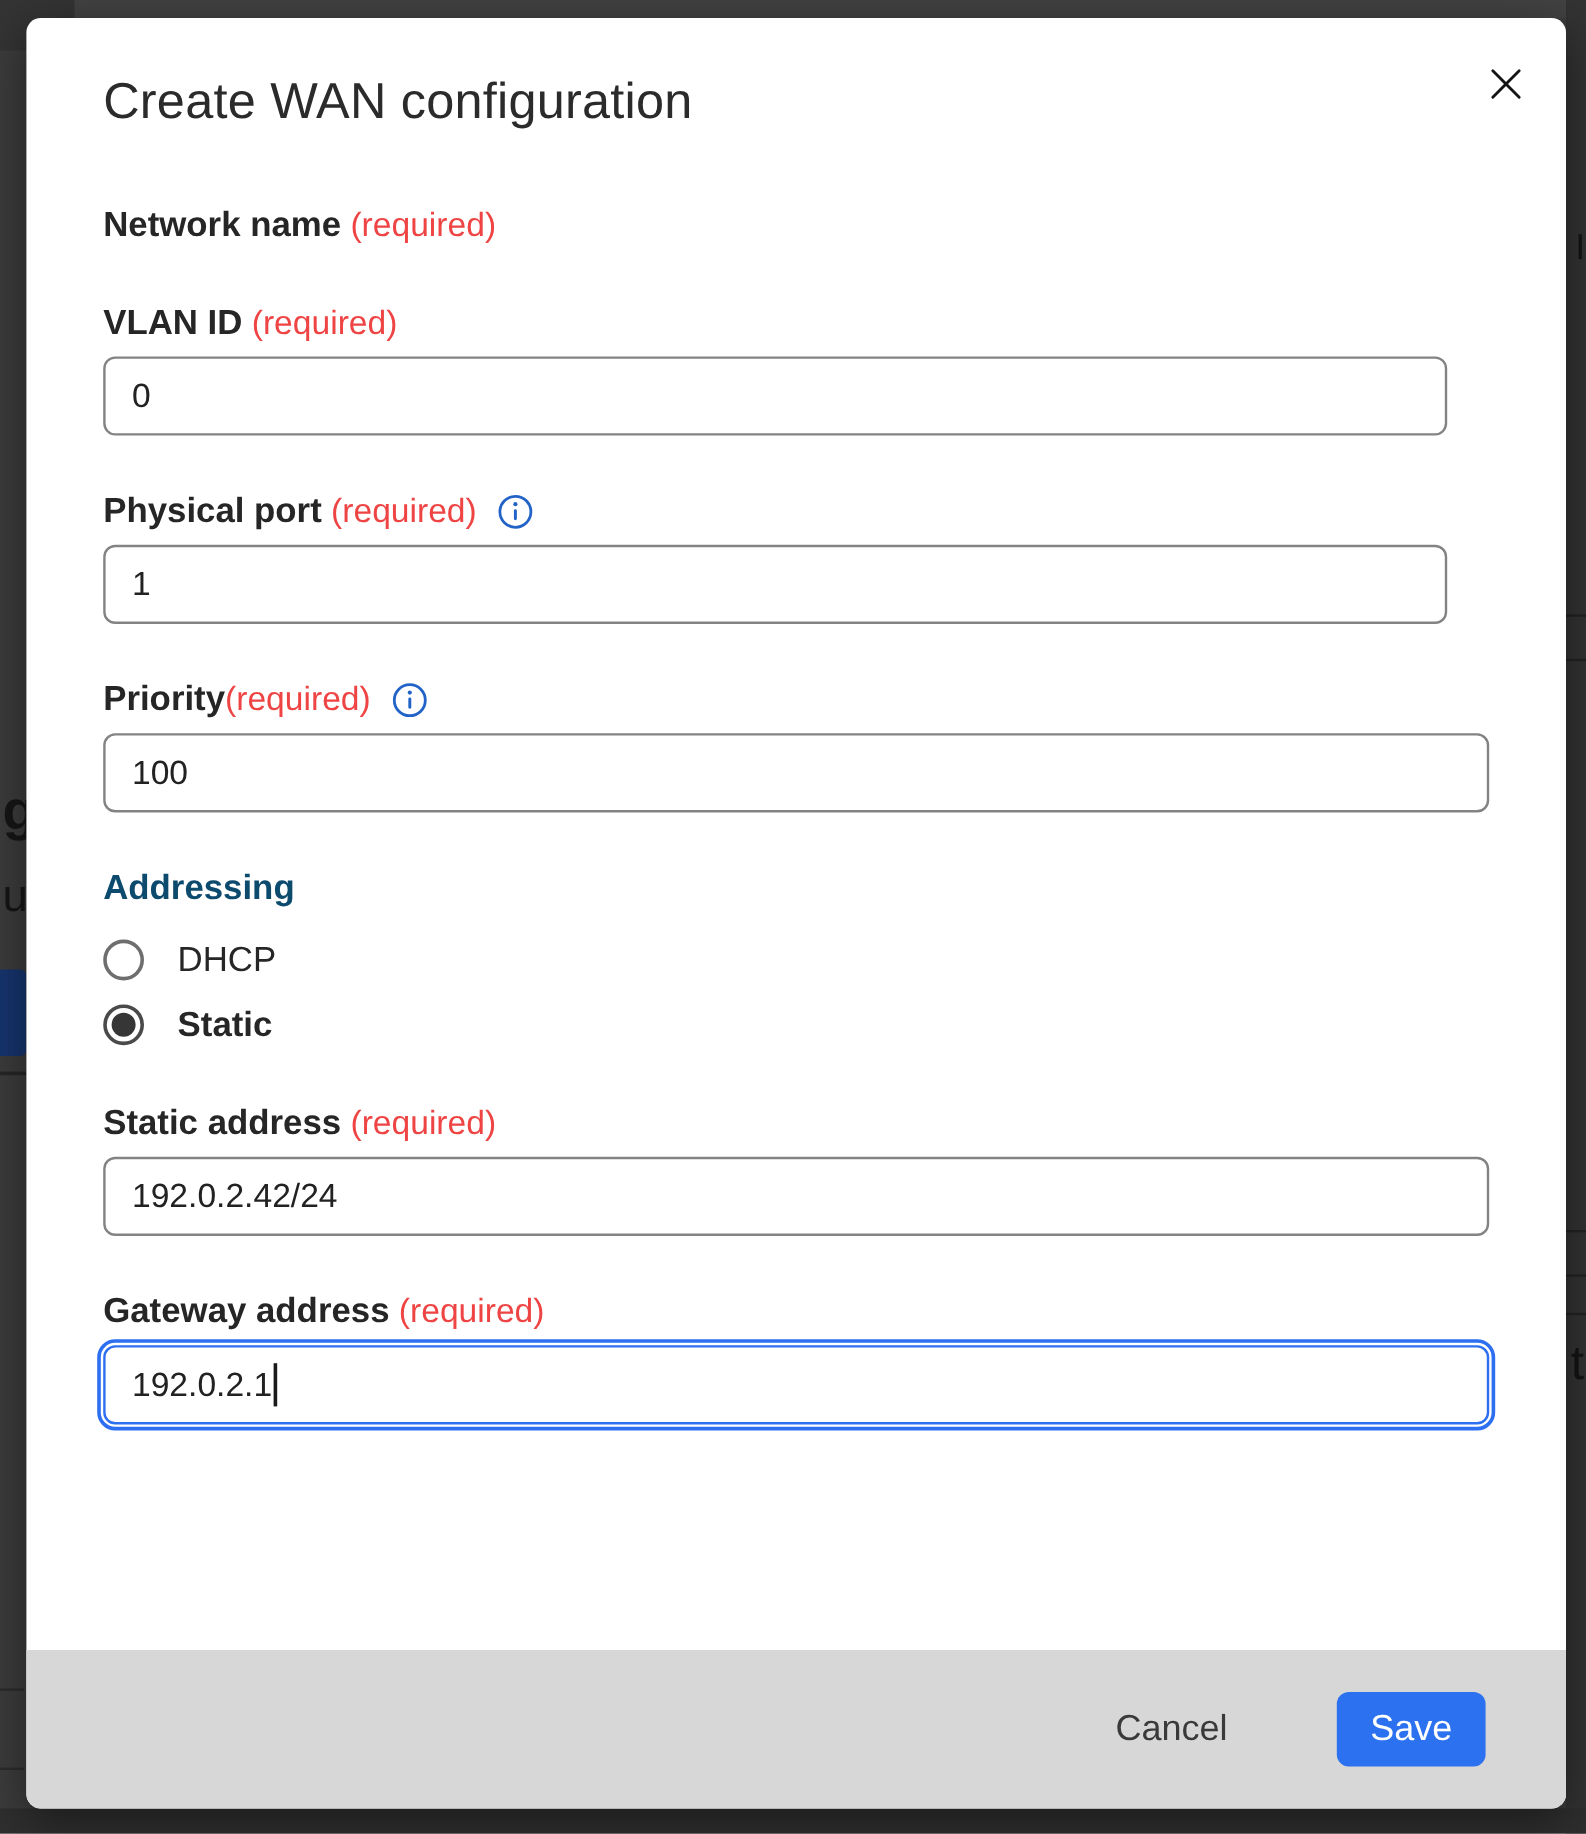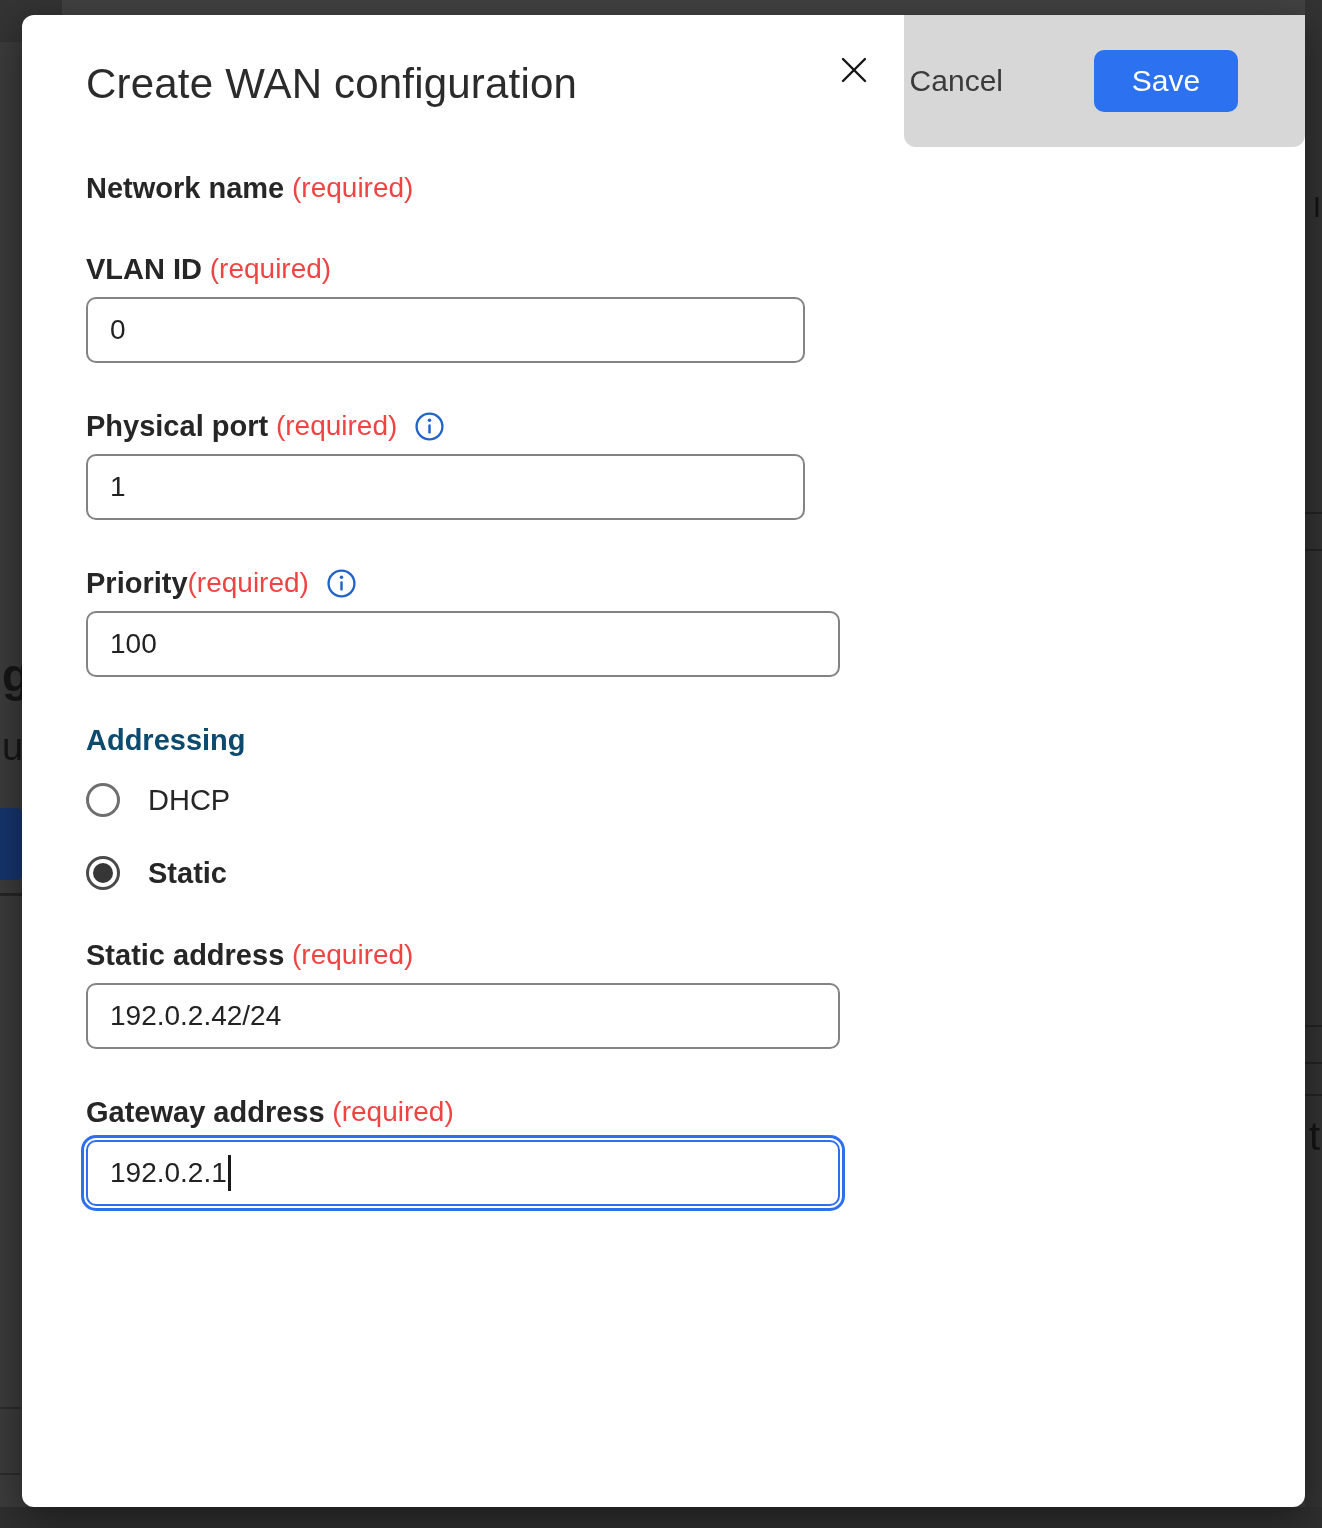--- a/index.html
+++ b/index.html
@@ -30,21 +30,21 @@
   .bd-r2 { right:0; top:549px; width:17px; height:2px; background:#232323; }
   .bd-r3 { right:0; top:1025px; width:17px; height:2px; background:#232323; }
   .bd-r4 { right:0; top:1062px; width:17px; height:2px; background:#232323; }
   .bd-r5 { right:0; top:1094px; width:17px; height:2px; background:#232323; }
 
   
   .modal {
     position:absolute; left:22px; top:15px;
     width:1283px; height:1492px;
     background:#ffffff; border-radius:12px;
-    display:flex; flex-direction:row;
+    display:flex; flex-direction:column;
     box-shadow:0 10px 40px rgba(0,0,0,.45);
   }
   .modal-body { flex:1; padding:43px 64px 0 64px; position:relative; }
   .close-btn {
     position:absolute; top:33px; right:28px;
     width:44px; height:44px;
     background:none; border:none; cursor:pointer;
     display:flex; align-items:center; justify-content:center;
     color:#151515;
   }
@@ -71,42 +71,42 @@
   .text-input.focused {
     border:2px solid var(--focus-blue,#2e6ff2);
     outline:3px solid var(--focus-blue,#2e6ff2);
     outline-offset:2px;
     border-radius:10px;
   }
   .caret { width:3px; height:36px; background:#1a1a1a; margin-left:1px; flex:none; }
 
   .section-title { font-size:29px; font-weight:bold; color:#0c4a6e; margin-bottom:22px; line-height:36px; }
   .addressing { margin-bottom:41px; }
-  .radio-row { display:flex; align-items:center; height:40px; margin-bottom:33px; cursor:pointer; }
+  .radio-row { display:flex; align-items:center; height:40px; margin-bottom:14px; cursor:pointer; }
   .radio-row:last-child { margin-bottom:0; }
   .radio { width:34px; height:34px; border:3px solid #6e6e6e; border-radius:50%; position:relative; flex:none; background:#fff; }
   .radio.selected { border-color:#4a4a4a; }
   .radio.selected::after { content:''; position:absolute; inset:4px; border-radius:50%; background:#363636; }
   .radio-label { margin-left:28px; font-size:29px; color:#262626; }
   .radio-label.bold { font-weight:bold; }
 
   .modal-footer {
     height:132px; flex:none;
     background:#d7d7d7; border-radius:0 0 12px 12px;
     display:flex; align-items:center; justify-content:flex-end;
     padding-right:67px;
     gap:37px;
   }
   .cancel-btn {
     background:none; border:none; cursor:pointer;
     font-family:inherit; font-size:30px; color:#3a3a3a;
     margin-right:48px; padding:10px 6px;
   }
   .save-btn {
-    width:144px; height:62px; border:none; cursor:pointer;
+    width:124px; height:62px; border:none; cursor:pointer;
     background:var(--accent-blue,#2c72f0); color:#ffffff;
     font-family:inherit; font-size:30px; border-radius:10px;
   }
 </style>
 </head>
 <body>
 
 <div class="backdrop">
   <div class="bd-topstrip"></div>
   <div class="bd-topleft"></div>

